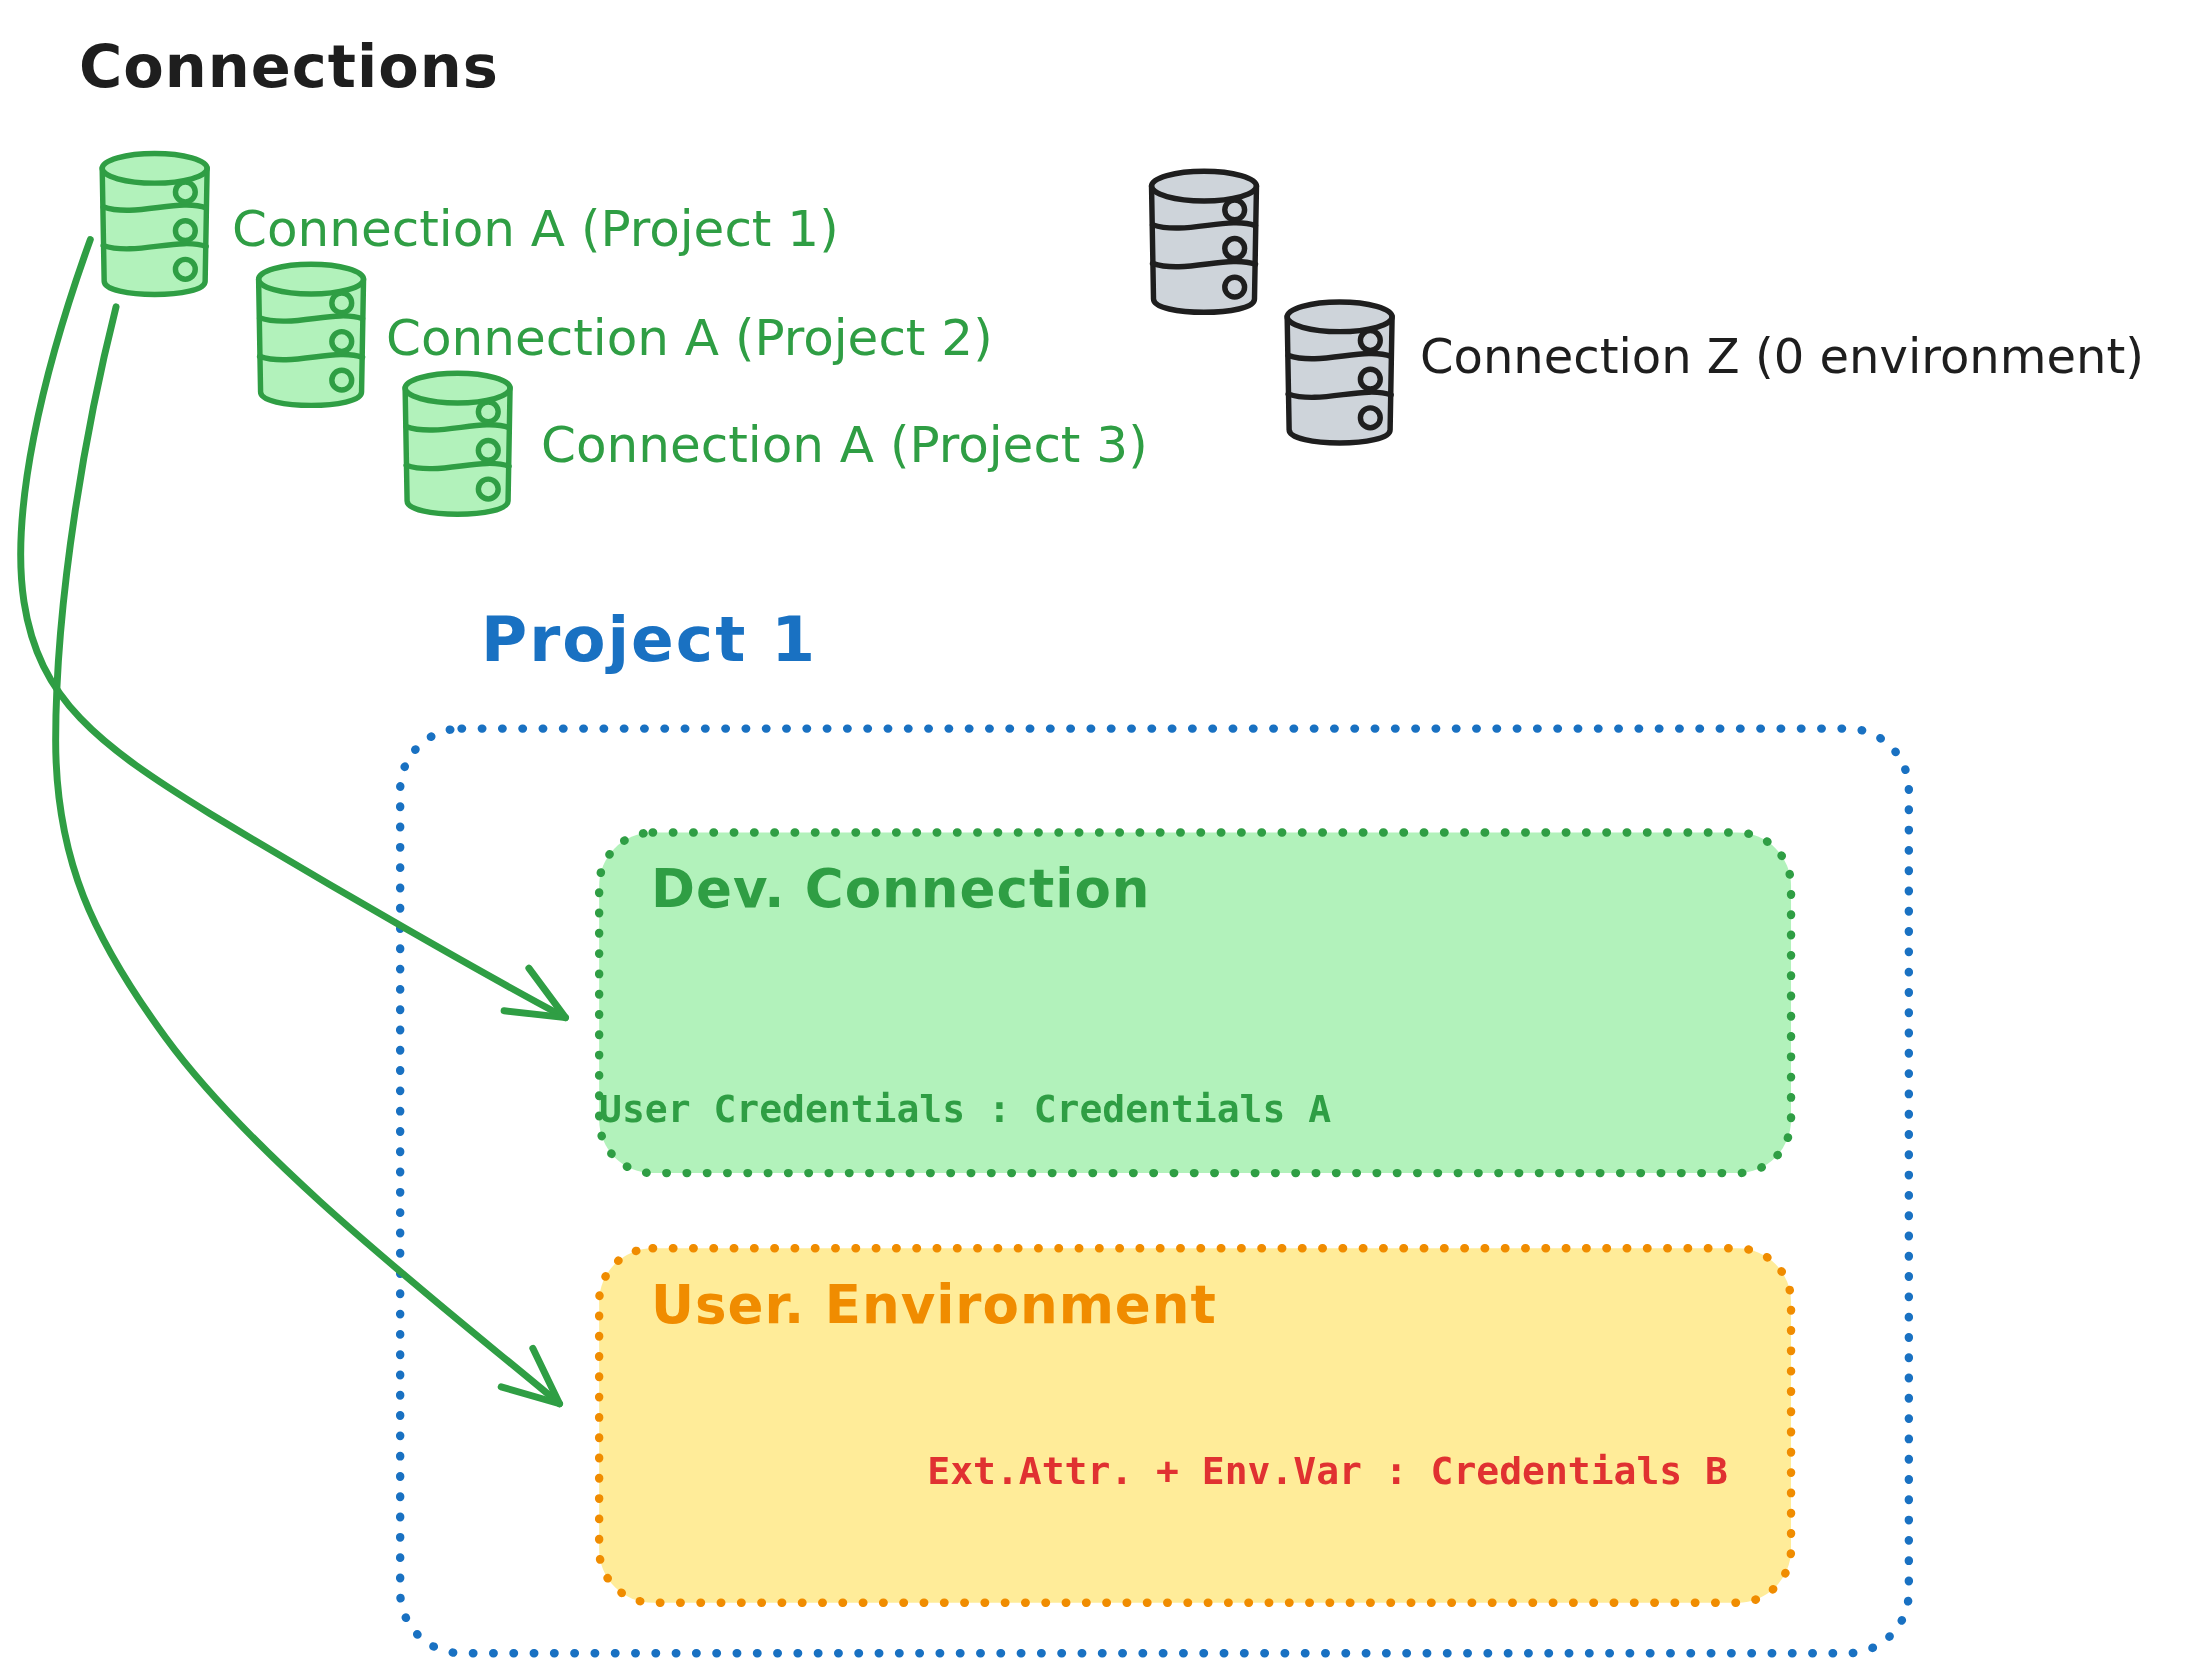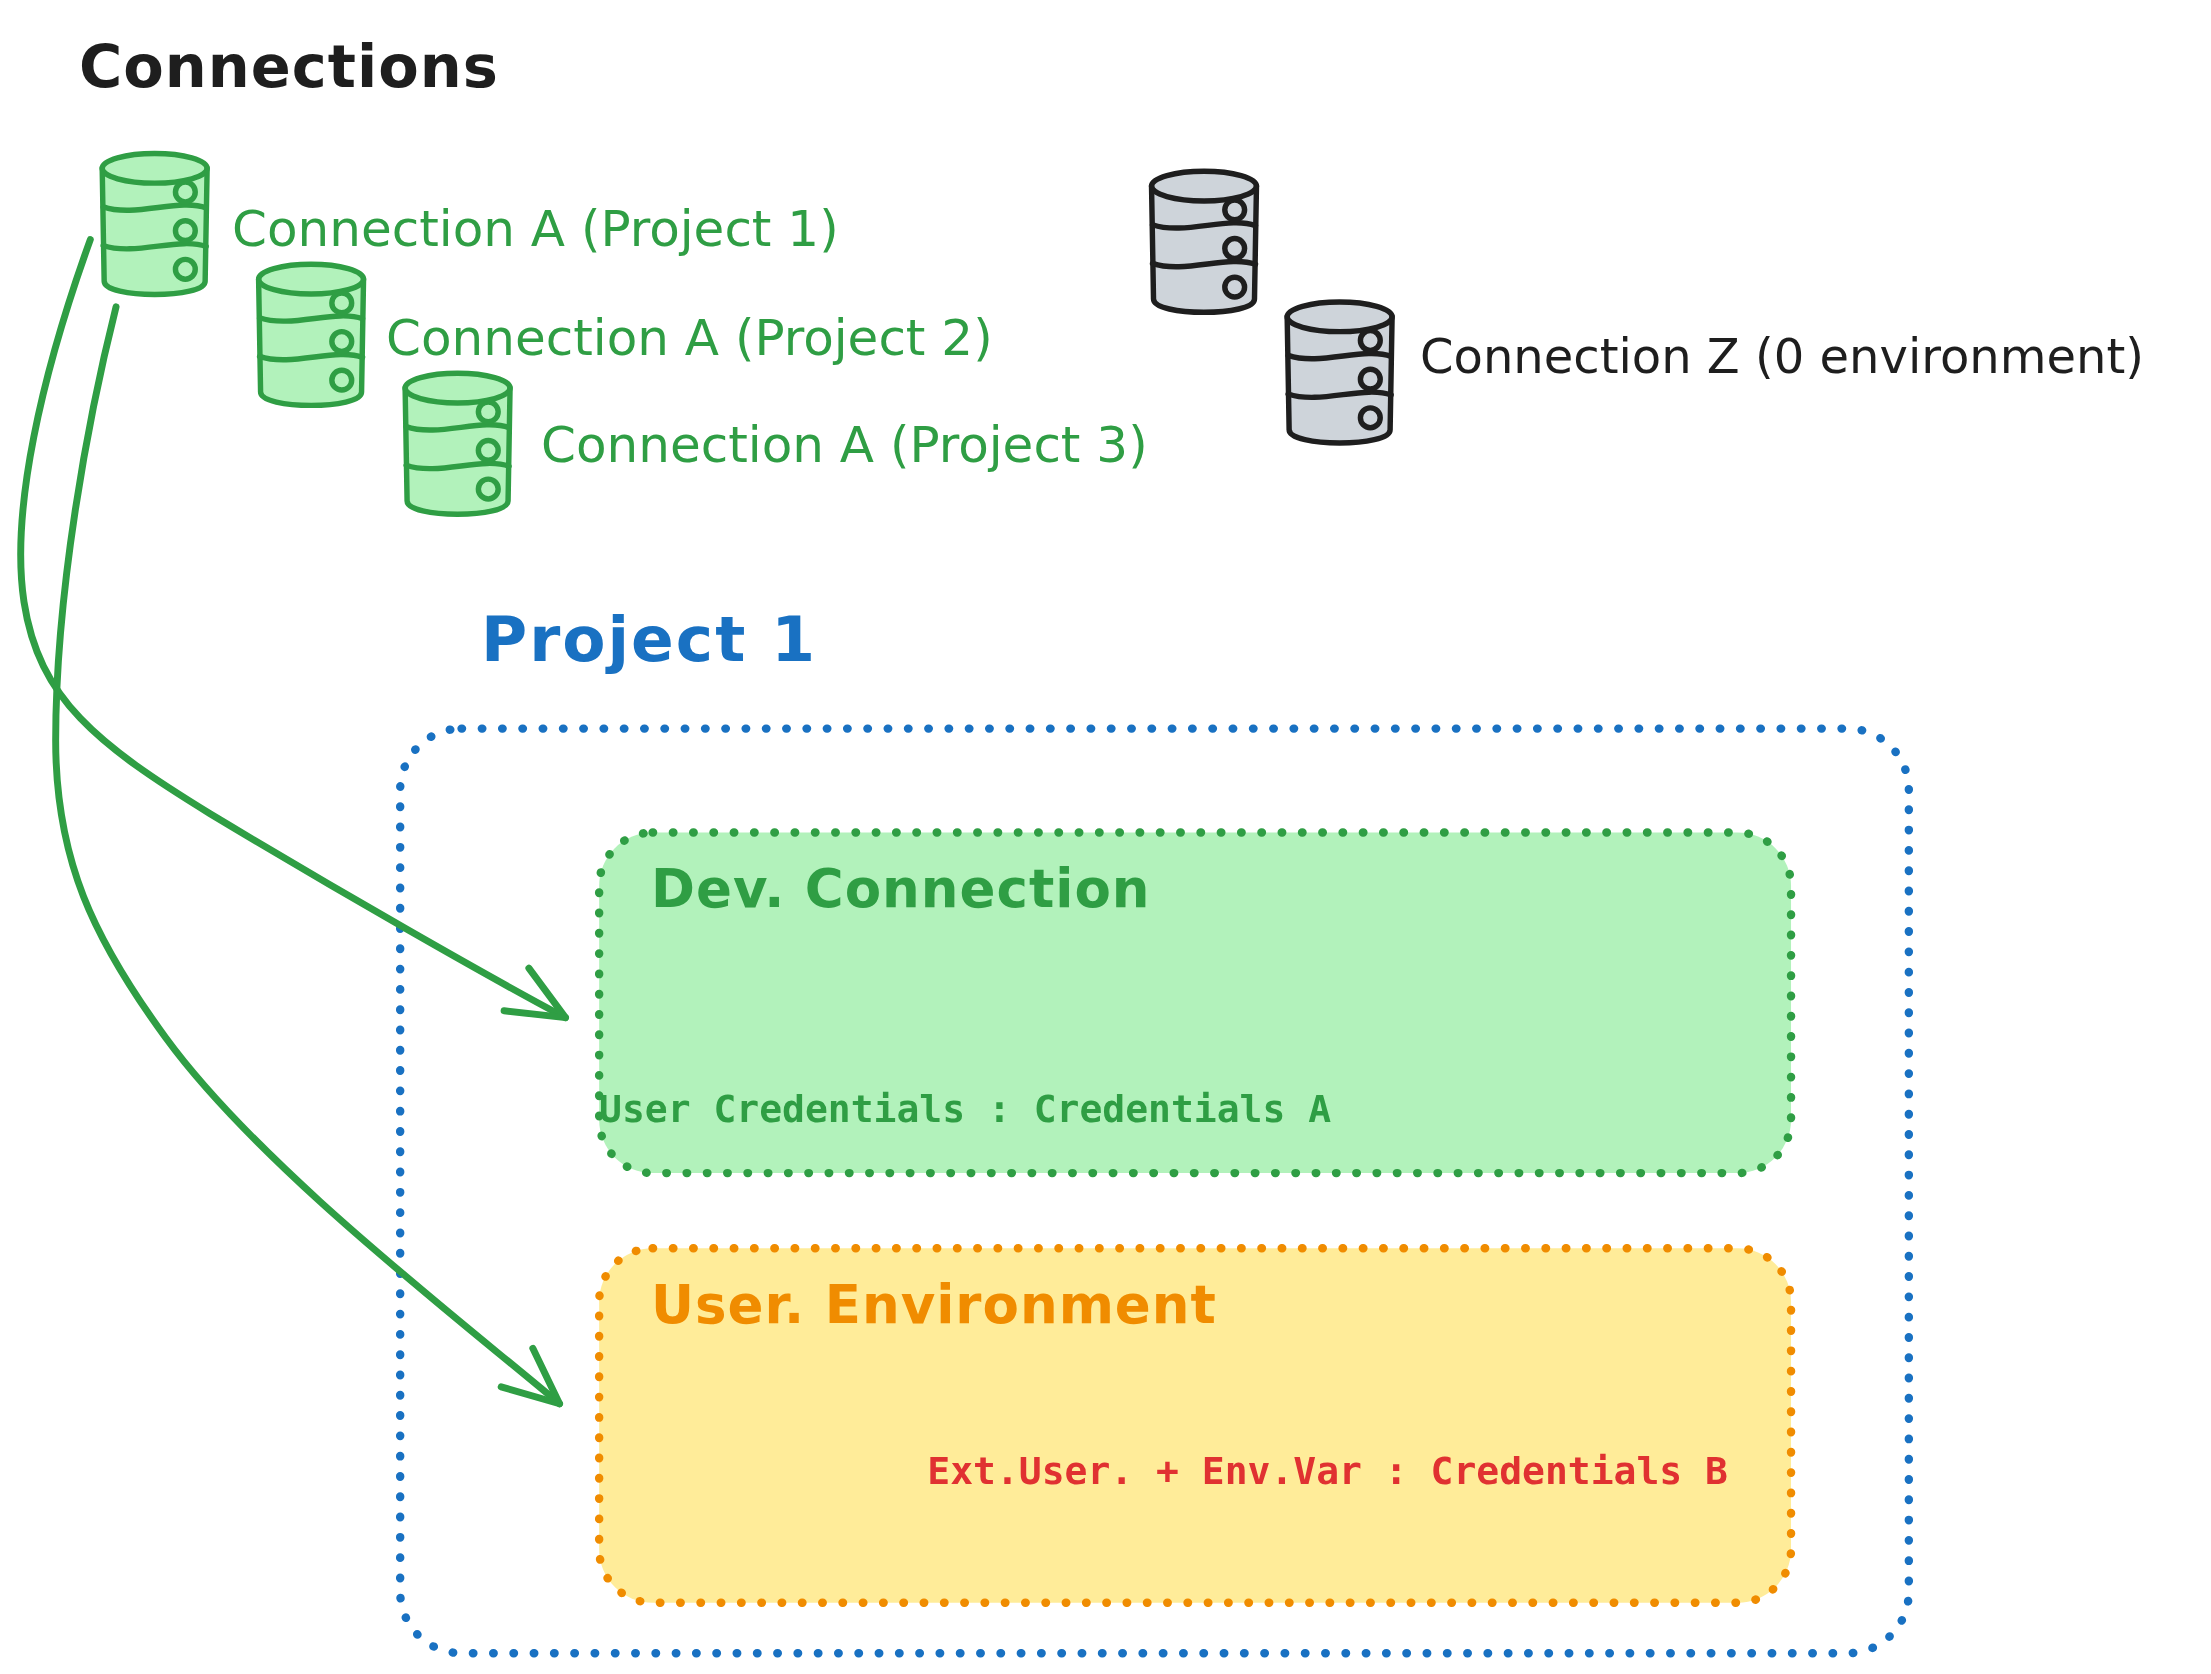--- a/index.html
+++ b/index.html
@@ -161,17 +161,17 @@
 
   <div class="txt hand conn-label-gray lbl-z">Connection Z (0 environment)</div>
 
   <div class="txt hand project-title">Project 1</div>
 
   <div class="txt hand env-title dev-title">Dev. Connection</div>
   <div class="txt mono dev-cred">User Credentials : Credentials A</div>
 
   <div class="txt hand env-title prod-title">User. Environment</div>
   <div class="txt mono prod-creds">
-    <div>Ext.User. + Env.Var : Credentials B</div>
+    <div>Ext.Attr. + Env.Var : Credentials B</div>
   </div>
 
 </div>
 
 
 </body></html>

